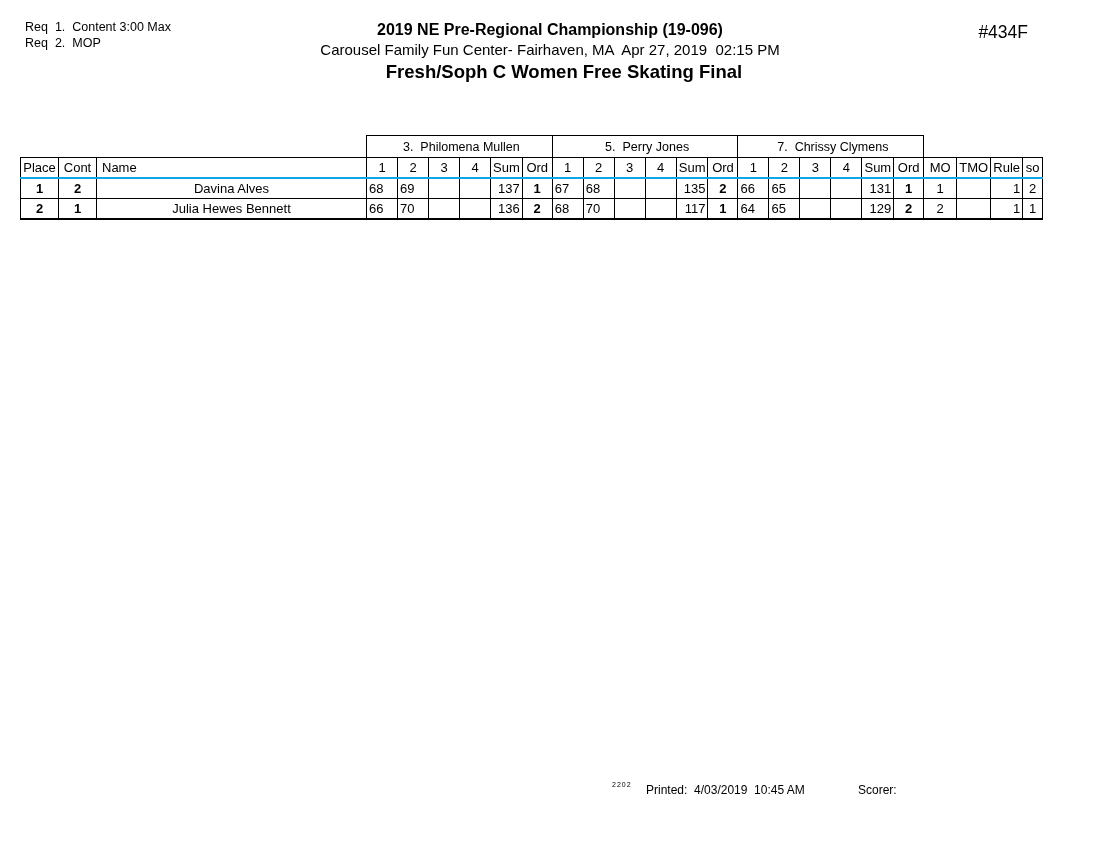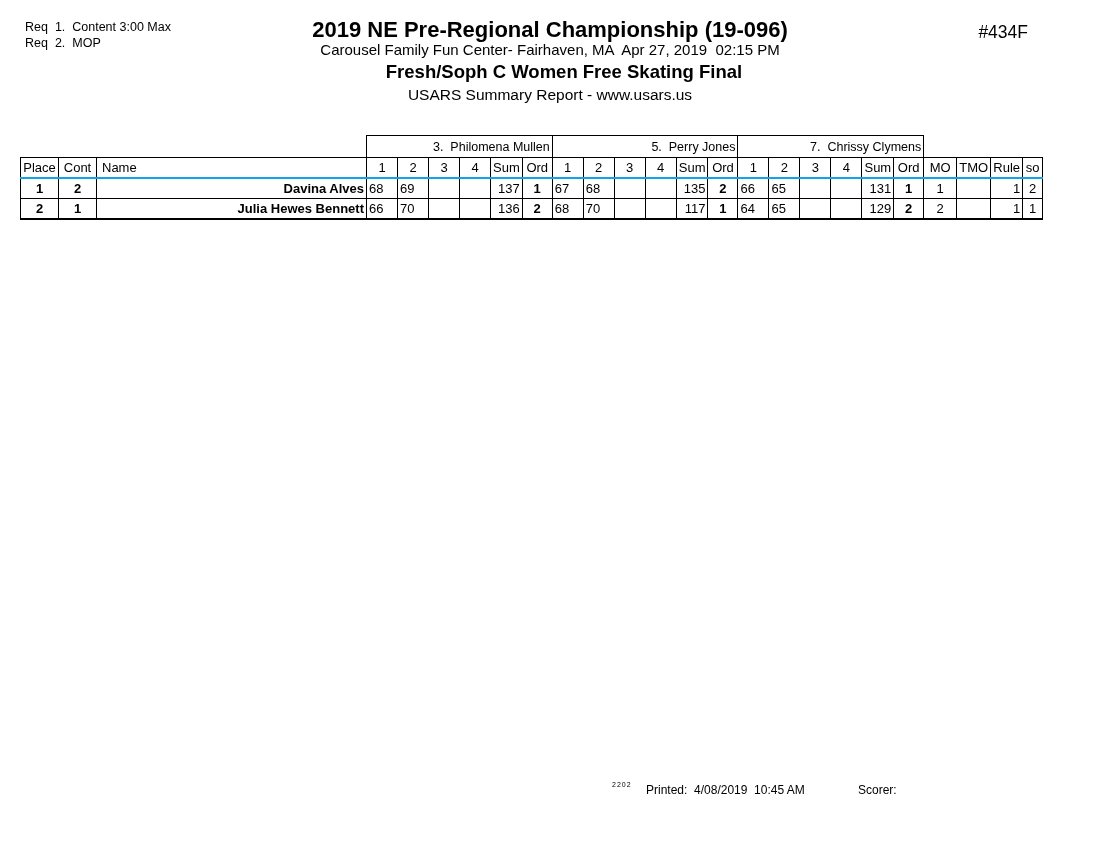--- a/index.html
+++ b/index.html
@@ -7,46 +7,46 @@
     width:1100px; height:850px; background:#ffffff; color:#000000;
     font-family:"Liberation Sans", sans-serif; position:relative; overflow:hidden;
   }
   .pre { white-space:pre; }
 
   
   .req-block { position:absolute; left:25px; top:19px; font-size:12.5px; line-height:16px; }
 
   
   .center-head { position:absolute; left:0; top:19px; width:1100px; text-align:center; }
-  .title  { font-size:22px; font-weight:bold; line-height:21px; }
+  .title  { font-size:16px; font-weight:bold; line-height:21px; }
   .venue  { font-size:15px; line-height:20px; }
   .event  { font-size:18.5px; font-weight:bold; line-height:23px;padding-left:28px; }
   .report { font-size:15.5px; line-height:23px; }
 
   
   .entry-number { position:absolute; right:72px; top:22px; font-size:17.5px; font-weight:normal; }
 
   
   table.results {
     position:absolute; left:20px; top:135px;
     border-collapse:collapse; table-layout:fixed; font-size:13px;
   }
   table.results td {
     border:1px solid #000; height:19px; padding:0 2px;
     overflow:hidden; white-space:nowrap; vertical-align:middle;
   }
   tr.judges-row td { height:21px; }
   tr.judges-row td.spacer { border:none; }
-  tr.judges-row td.judge-box { font-size:12.5px; text-align:right; padding-left:6px; white-space:pre; }
+  tr.judges-row td.judge-box { font-size:12.5px; text-align:center; padding-left:6px; white-space:pre; }
 
   tr.colhead-row td { text-align:center; border-bottom:2px solid #0ea5e9; }
   tr.colhead-row td.h-name { text-align:left; padding-left:5px;margin-top:43px; }
 
   td.c-place, td.c-cont { text-align:center; font-weight:bold; }
-  td.c-name  { text-align:right; font-weight:bold; padding-left:5px;margin-top:36px; }
+  td.c-name  { text-align:center; font-weight:normal; padding-left:5px;margin-top:36px; }
   td.c-score { text-align:left; padding-left:5px; }
   td.c-sum   { text-align:right; padding-right:3px; }
   td.c-ord   { text-align:center; font-weight:bold; border-left:3px solid #000; border-right:3px solid #000; }
   tr.colhead-row td.c-ord { font-weight:normal;margin-left:32px; }
   td.c-mo, td.c-tmo, td.c-so { text-align:center; }
   td.c-rule  { text-align:right; padding-right:6px; }
   tr.last-row td { border-bottom:2px solid #000; }
 
   
   .footer { position:absolute; left:0; top:781px; width:1100px; height:20px; font-size:12px; }
@@ -59,21 +59,20 @@
 
 <div class="req-block">
   <div class="pre">Req  1.  Content 3:00 Max</div>
   <div class="pre">Req  2.  MOP</div>
 </div>
 
 <div class="center-head">
   <div class="title pre">2019 NE Pre-Regional Championship (19-096)</div>
   <div class="venue pre">Carousel Family Fun Center- Fairhaven, MA  Apr 27, 2019  02:15 PM</div>
   <div class="event pre">Fresh/Soph C Women Free Skating Final</div>
-  <div class="report pre">USARS Summary Report - www.usars.us</div>
 </div>
 
 <div class="entry-number">#434F</div>
 
 <table class="results">
   <colgroup>
     <col style="width:38px">
       <col style="width:38px">
       <col style="width:270px">
     <col style="width:31px">
@@ -186,15 +185,15 @@
       <td class="c-mo">2</td>
       <td class="c-tmo"></td>
       <td class="c-rule">1</td>
       <td class="c-so">1</td>
     </tr>
   </tbody>
 </table>
 
 <div class="footer">
   <span class="version">2202</span>
-  <span class="printed">Printed:  4/08/2019  10:45 AM</span>
+  <span class="printed">Printed:  4/03/2019  10:45 AM</span>
   <span class="scorer">Scorer:</span>
 </div>
 
 </body></html>

